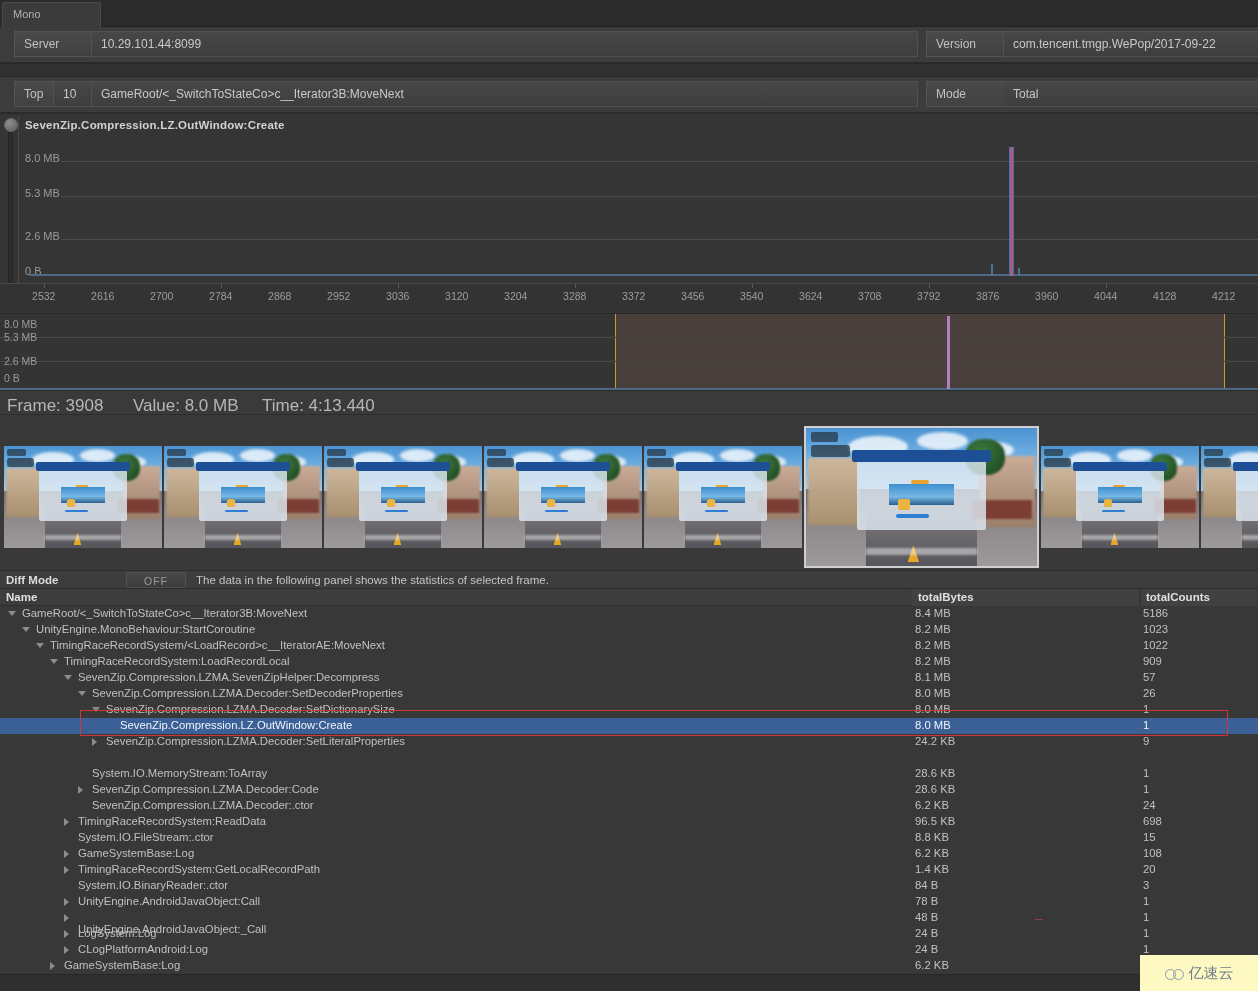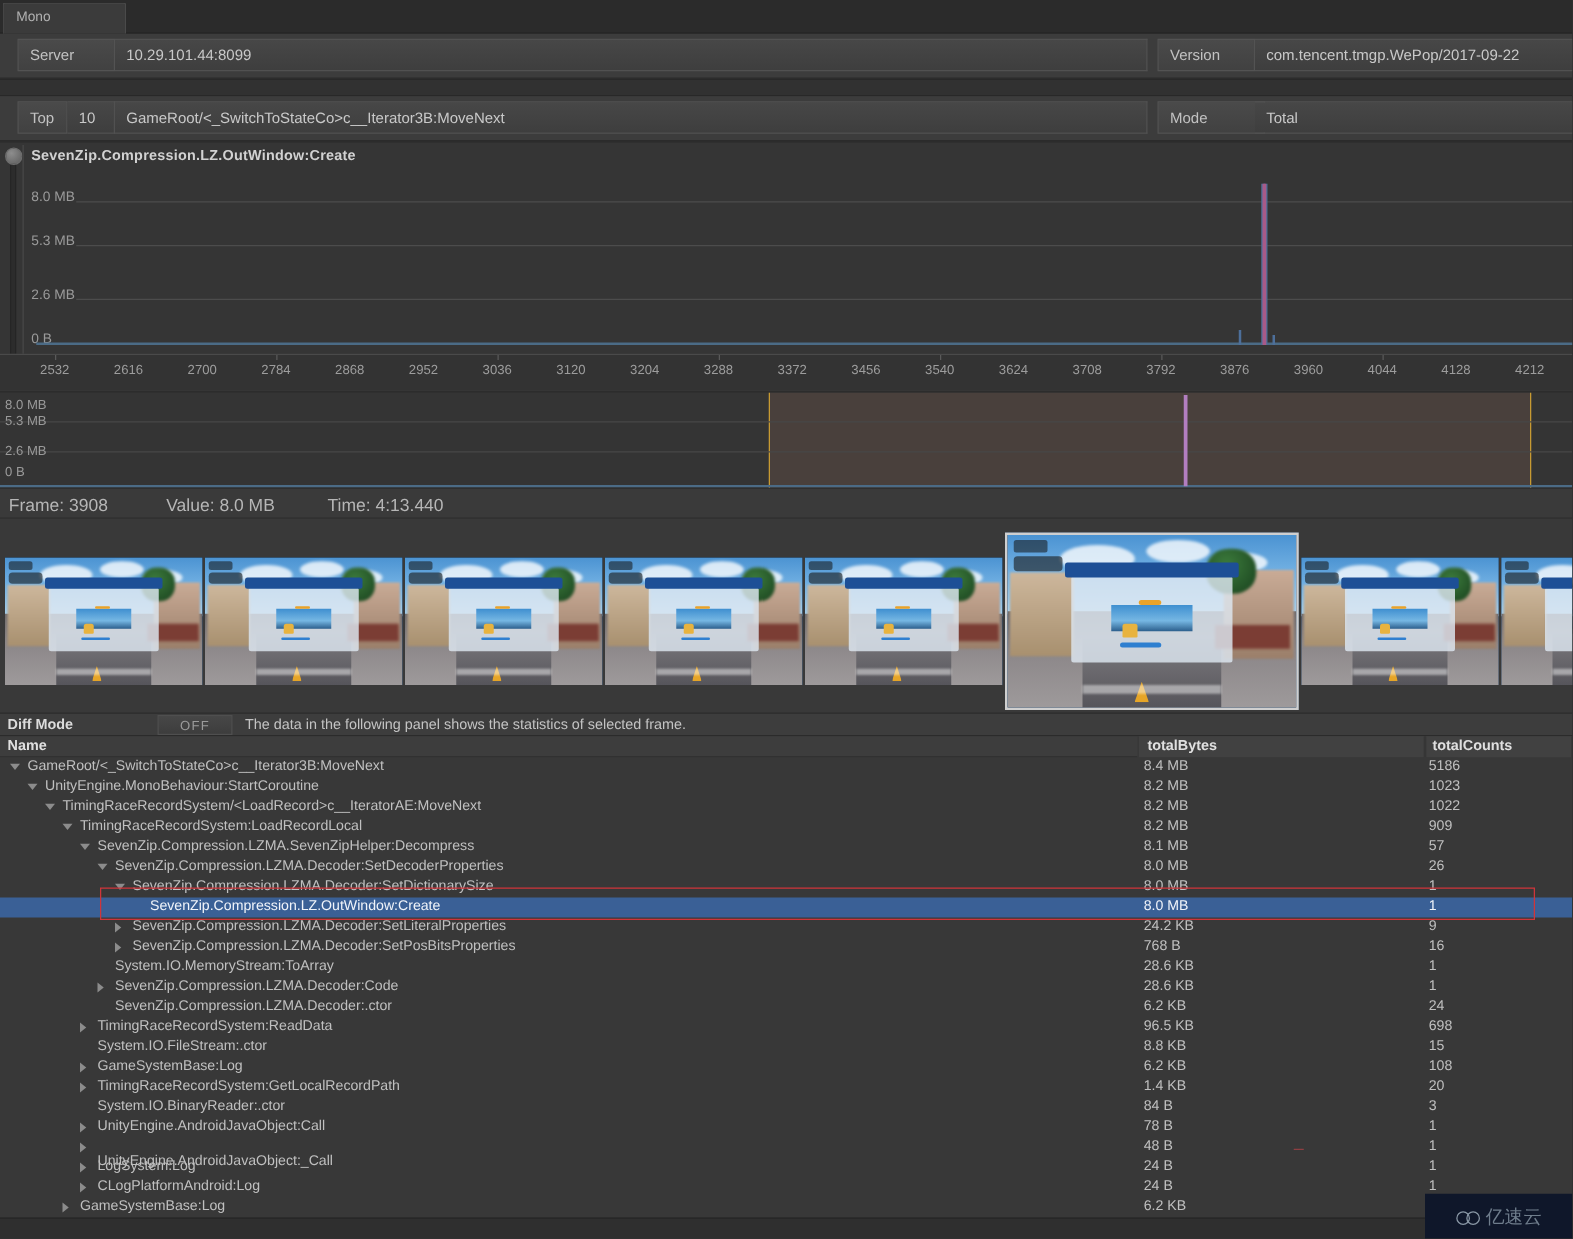--- a/index.html
+++ b/index.html
@@ -187,21 +187,21 @@
 
   
   .statusbar {
     position: absolute; left: 0; top: 391px;
     width: 1258px; height: 24px;
     background: #3a3a3a;
     border-bottom: 1px solid #2c2c2c;
   }
   .status-item {
     position: absolute; top: 5px;
-    font-size: 14px;
+    font-size: 17px;
     color: #b6b6b6;
     white-space: nowrap;
   }
 
   
   .filmstrip {
     position: absolute; left: 0; top: 415px;
     width: 1258px; height: 153px;
     background: #393939;
     overflow: hidden;
@@ -400,21 +400,21 @@
   }
   .footer-line {
     position: absolute; left: 0; top: 974px;
     width: 1258px; height: 17px;
     background: #2f2f2f;
     border-top: 1px solid #262626;
   }
   .watermark {
     position: absolute; right: 0; bottom: 0;
     width: 118px; height: 36px;
-    background: #0f172a;
+    background: #fef9c3;
     color: #6f7d8c;
     font-size: 15px;
     display: flex; align-items: center; justify-content: center;
     gap: 4px;
   }
   .wm-cloud {
     width: 20px; height: 13px;
     position: relative;
   }
   .wm-cloud::before,
@@ -773,26 +773,20 @@
         <div class="row-name" style="left: 120px;">SevenZip.Compression.LZ.OutWindow:Create</div>
         <div class="row-bytes">8.0 MB</div>
         <div class="row-counts">1</div>
       </div>
       <div class="row" style="top: 128px;">
         <div class="twisty closed" style="left: 92px;"></div>
         <div class="row-name" style="left: 106px;">SevenZip.Compression.LZMA.Decoder:SetLiteralProperties</div>
         <div class="row-bytes">24.2 KB</div>
         <div class="row-counts">9</div>
       </div>
-      <div class="row" style="top: 144px;">
-        <div class="twisty closed" style="left: 92px;"></div>
-        <div class="row-name" style="left: 106px;">SevenZip.Compression.LZMA.Decoder:SetPosBitsProperties</div>
-        <div class="row-bytes">768 B</div>
-        <div class="row-counts">16</div>
-      </div>
       <div class="row" style="top: 160px;">
         <div class="row-name" style="left: 92px;">System.IO.MemoryStream:ToArray</div>
         <div class="row-bytes">28.6 KB</div>
         <div class="row-counts">1</div>
       </div>
       <div class="row" style="top: 176px;">
         <div class="twisty closed" style="left: 78px;"></div>
         <div class="row-name" style="left: 92px;">SevenZip.Compression.LZMA.Decoder:Code</div>
         <div class="row-bytes">28.6 KB</div>
         <div class="row-counts">1</div>

